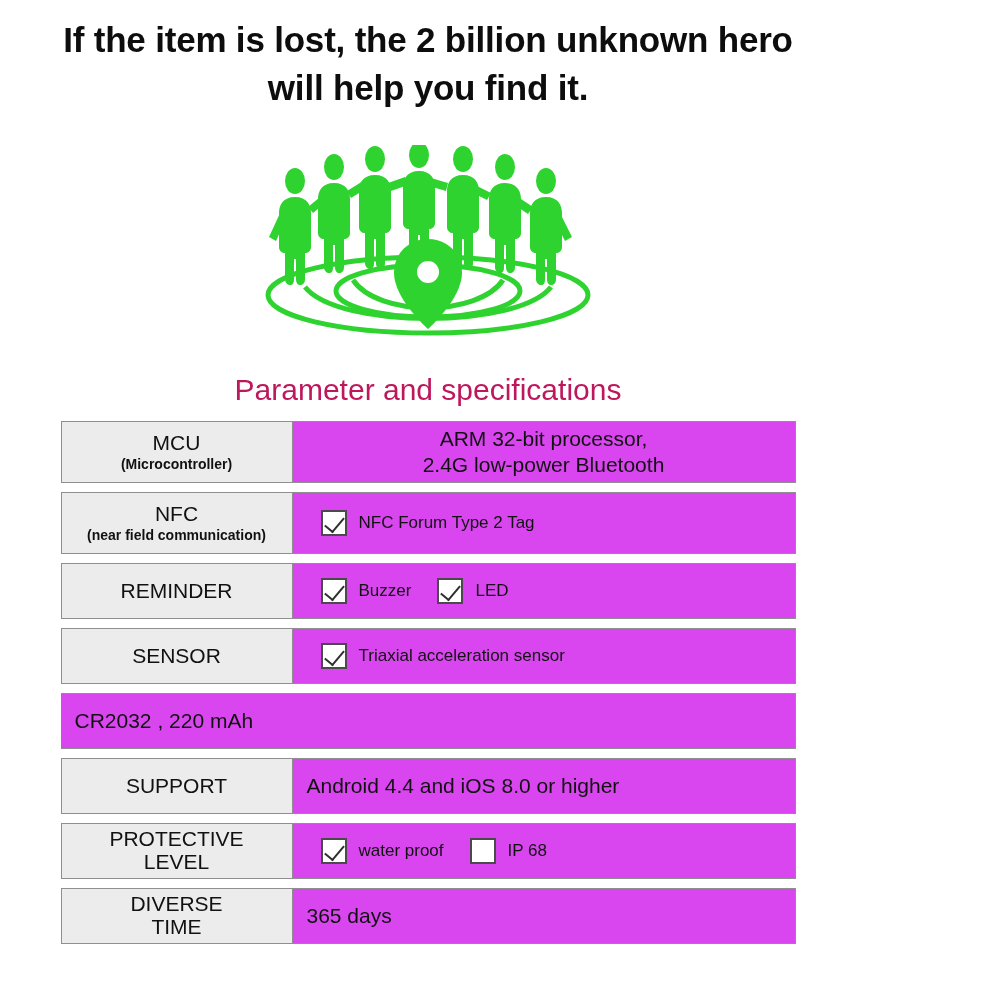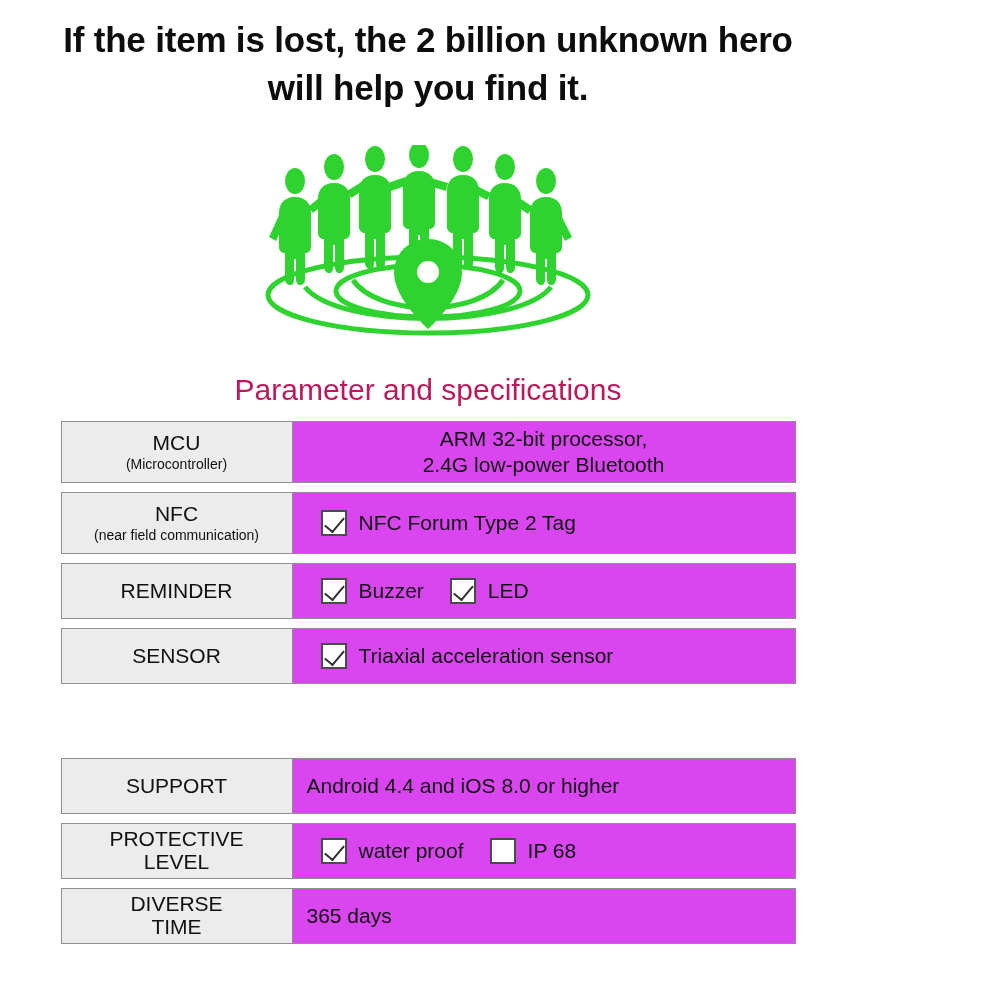--- a/index.html
+++ b/index.html
@@ -67,21 +67,21 @@
     box-sizing: border-box;
     padding: 4px 6px;
   }
   .cell-label .main {
     font-size: 21px;
     line-height: 1.12;
     color: #111;
   }
   .cell-label .sub {
     font-size: 14px;
-    font-weight: normal;
+    font-weight: bold;
     line-height: 1.15;
     color: #111;
     margin-top: 1px;
   }
   .cell-label.two-line .main {
     font-size: 21px;
     line-height: 1.06;
   }
   .cell-value {
     flex: 1;
@@ -126,21 +126,21 @@
     position: absolute;
     left: 6px;
     top: 1px;
     width: 9px;
     height: 17px;
     border: solid #2f2f2f;
     border-width: 0 2px 2px 0;
     transform: rotate(40deg);
   }
   .chk-text {
-    font-size: 21px;
+    font-size: 17px;
     color: #111;
     margin-right: 26px;
   }
   .chk-text:last-child { margin-right: 0; }
   .row-h1 { height: 56px; }
   .row-h2 { height: 62px; }
   .pad-left-28 { padding-left: 28px; }
 </style>
 </head>
 <body>
@@ -242,20 +242,23 @@
       </div>
       <div class="cell-value pad-left-28">
         <span class="check-group">
           <span class="chk checked"></span>
           <span class="chk-text">Triaxial acceleration sensor</span>
         </span>
       </div>
     </div>
 
     <div class="spec-row row-h1">
+      <div class="cell-value">
+        <span>CR2032 , 220 mAh</span>
+      </div>
     </div>
 
     <div class="spec-row row-h1">
       <div class="cell-label">
         <div class="main">SUPPORT</div>
       </div>
       <div class="cell-value">
         <span>Android 4.4 and iOS 8.0 or higher</span>
       </div>
     </div>

